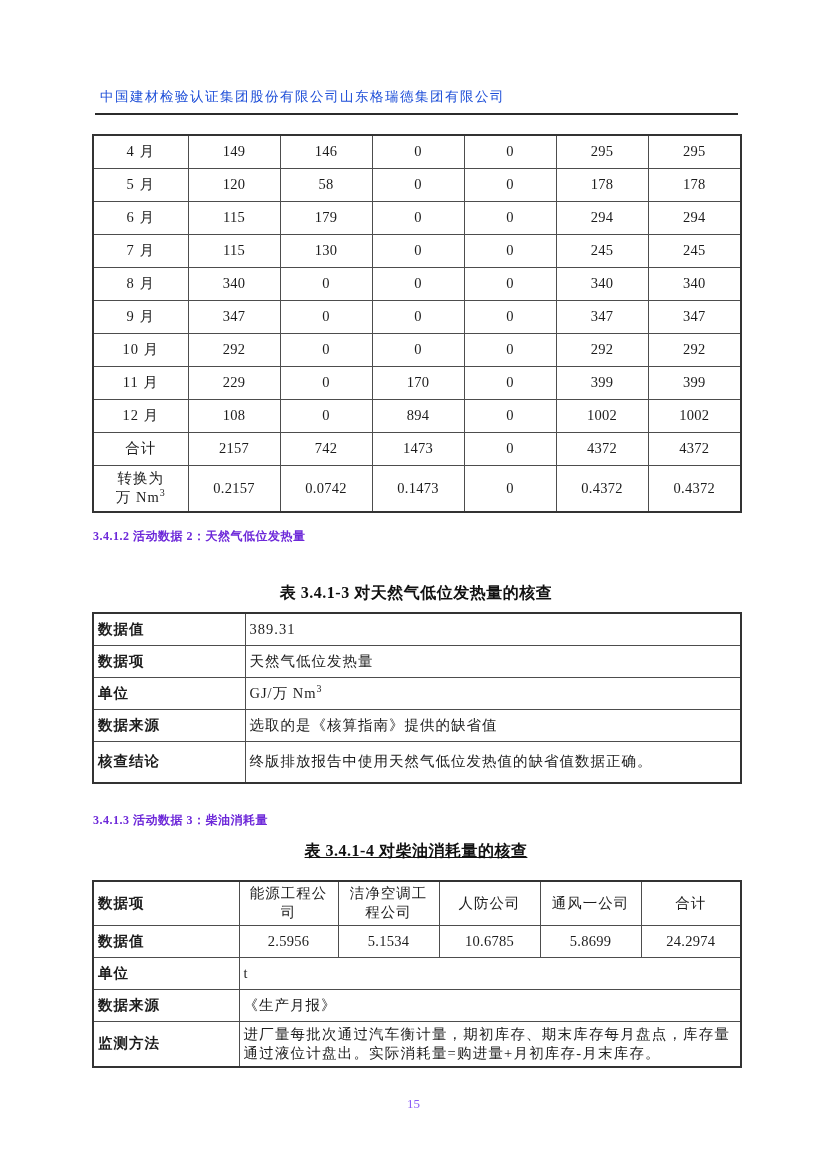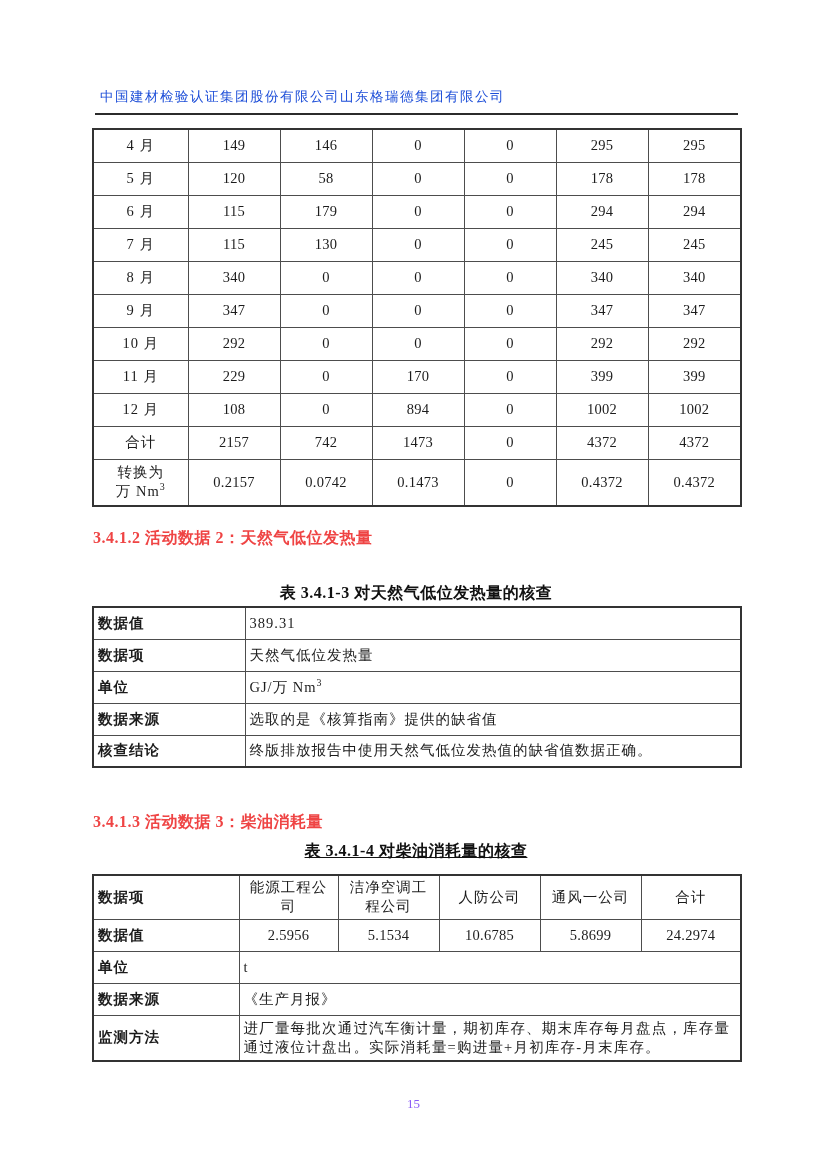--- a/index.html
+++ b/index.html
@@ -38,36 +38,36 @@
     background: #fff;
   }
   table.doc-table td {
     border: 1px solid #4d4d4d;
     font-size: 14.5px;
     line-height: 1.3;
     padding: 2px 4px;
     vertical-align: middle;
     overflow: hidden;
   }
-  table.doc-table { border: 2px solid #333; }
+  table.doc-table { border: 2px solid #333; margin-top: 6px; }
   .num { text-align: center; font-size: 15px; letter-spacing: 0.3px; }
   .cn-center { text-align: center; letter-spacing: 1px; }
   .label-bold { font-weight: bold; letter-spacing: 1px; padding-left: 10px; }
   .val-left { text-align: left; padding-left: 14px; letter-spacing: 1px; }
   sup { font-size: 10px; line-height: 0; }
   
   #monthly-table { left: 92px; top: 128px; width: 648px; }
   
   .section-heading {
     position: absolute;
     left: 93px;
-    font-size: 16px;
+    font-size: 12px;
     font-weight: bold;
     letter-spacing: 0.5px;
-    color: #ef4444;
+    color: #6d28d9;
     white-space: nowrap;
   }
   .table-title {
     position: absolute;
     left: 92px;
     width: 648px;
     text-align: center;
     font-size: 16px;
     font-weight: bold;
     letter-spacing: 0.5px;
@@ -238,21 +238,21 @@
       <tr style="height:32px">
         <td class="label-bold">单位</td>
         <td class="val-left">
           <span>GJ/万 Nm</span><sup>3</sup>
         </td>
       </tr>
       <tr style="height:32px">
         <td class="label-bold">数据来源</td>
         <td class="val-left">选取的是《核算指南》提供的缺省值</td>
       </tr>
-      <tr style="height:32px">
+      <tr style="height:42px">
         <td class="label-bold">核查结论</td>
         <td class="val-left">终版排放报告中使用天然气低位发热值的缺省值数据正确。</td>
       </tr>
     </tbody>
   </table>
 
   <div class="section-heading" id="heading-3413">3.4.1.3  活动数据 3：柴油消耗量</div>
   <div class="table-title" id="title-3414t">表 3.4.1-4 对柴油消耗量的核查</div>
 
   <table class="doc-table" id="diesel-table">

